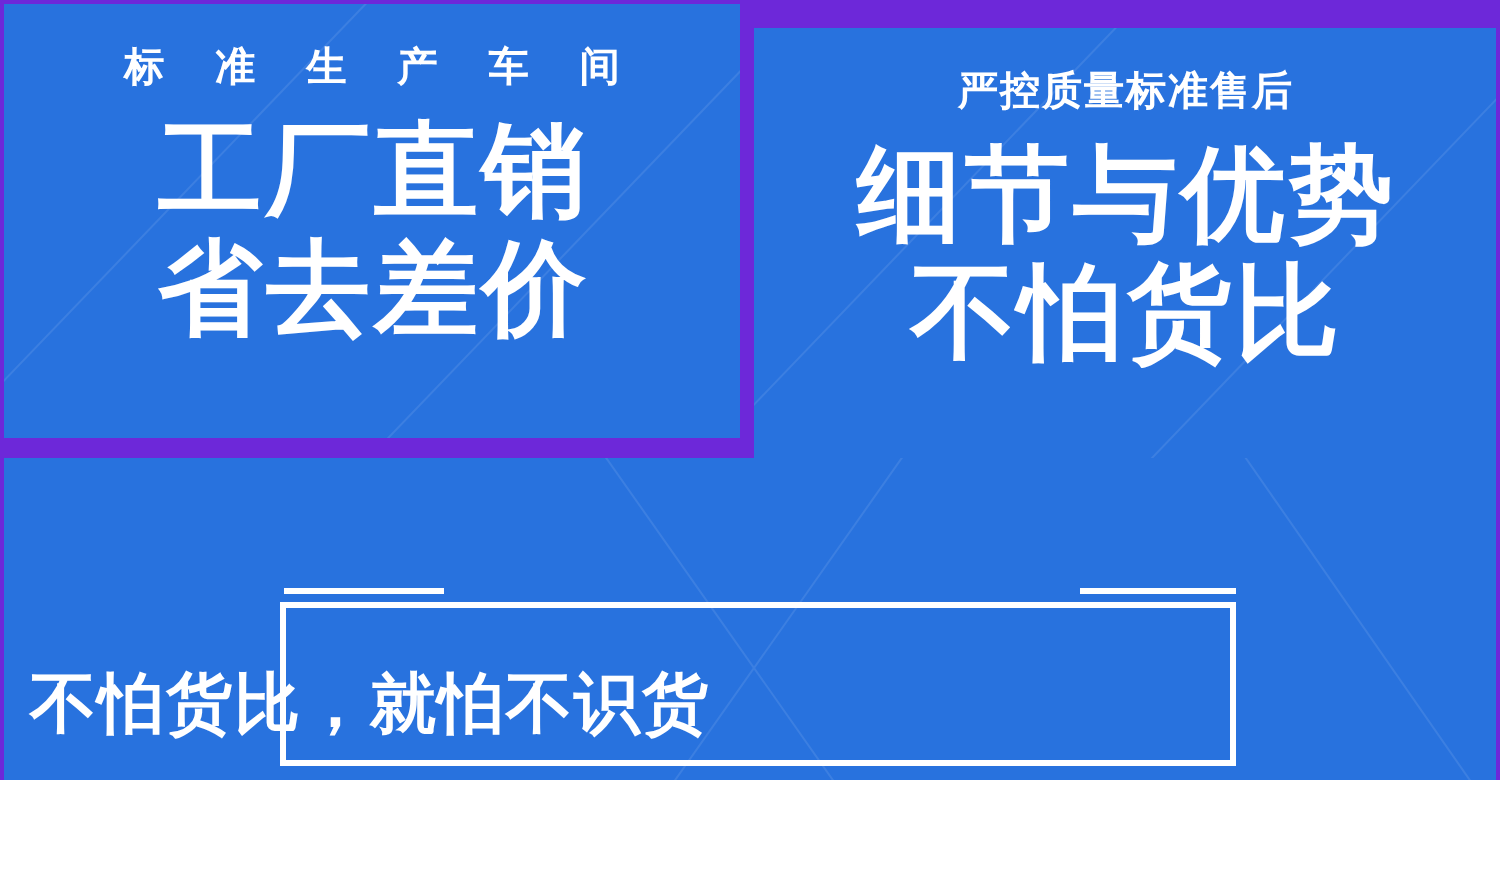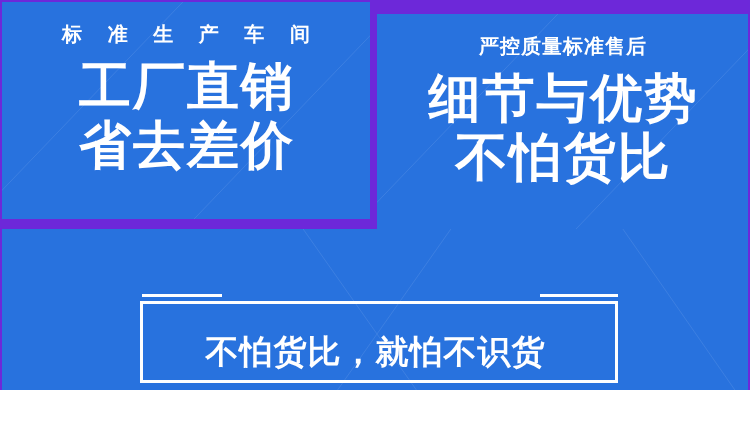--- a/index.html
+++ b/index.html
@@ -118,24 +118,24 @@
     font-size: 48px;
     font-weight: bold;
     line-height: 1;
     letter-spacing: 3px;
     text-indent: 3px;
     white-space: nowrap;
   }
 
   .banner-sub {
     position: absolute;
-    left: 0;
+    left: 12px;
     right: 0;
     top: 106px;
-    text-align: center;
+    text-align: left;
     color: #ffffff;
     font-size: 33px;
     font-weight: bold;
     line-height: 1;
     letter-spacing: 1px;
     text-indent: 1px;
     white-space: nowrap;
   }
 </style>
 </head>

